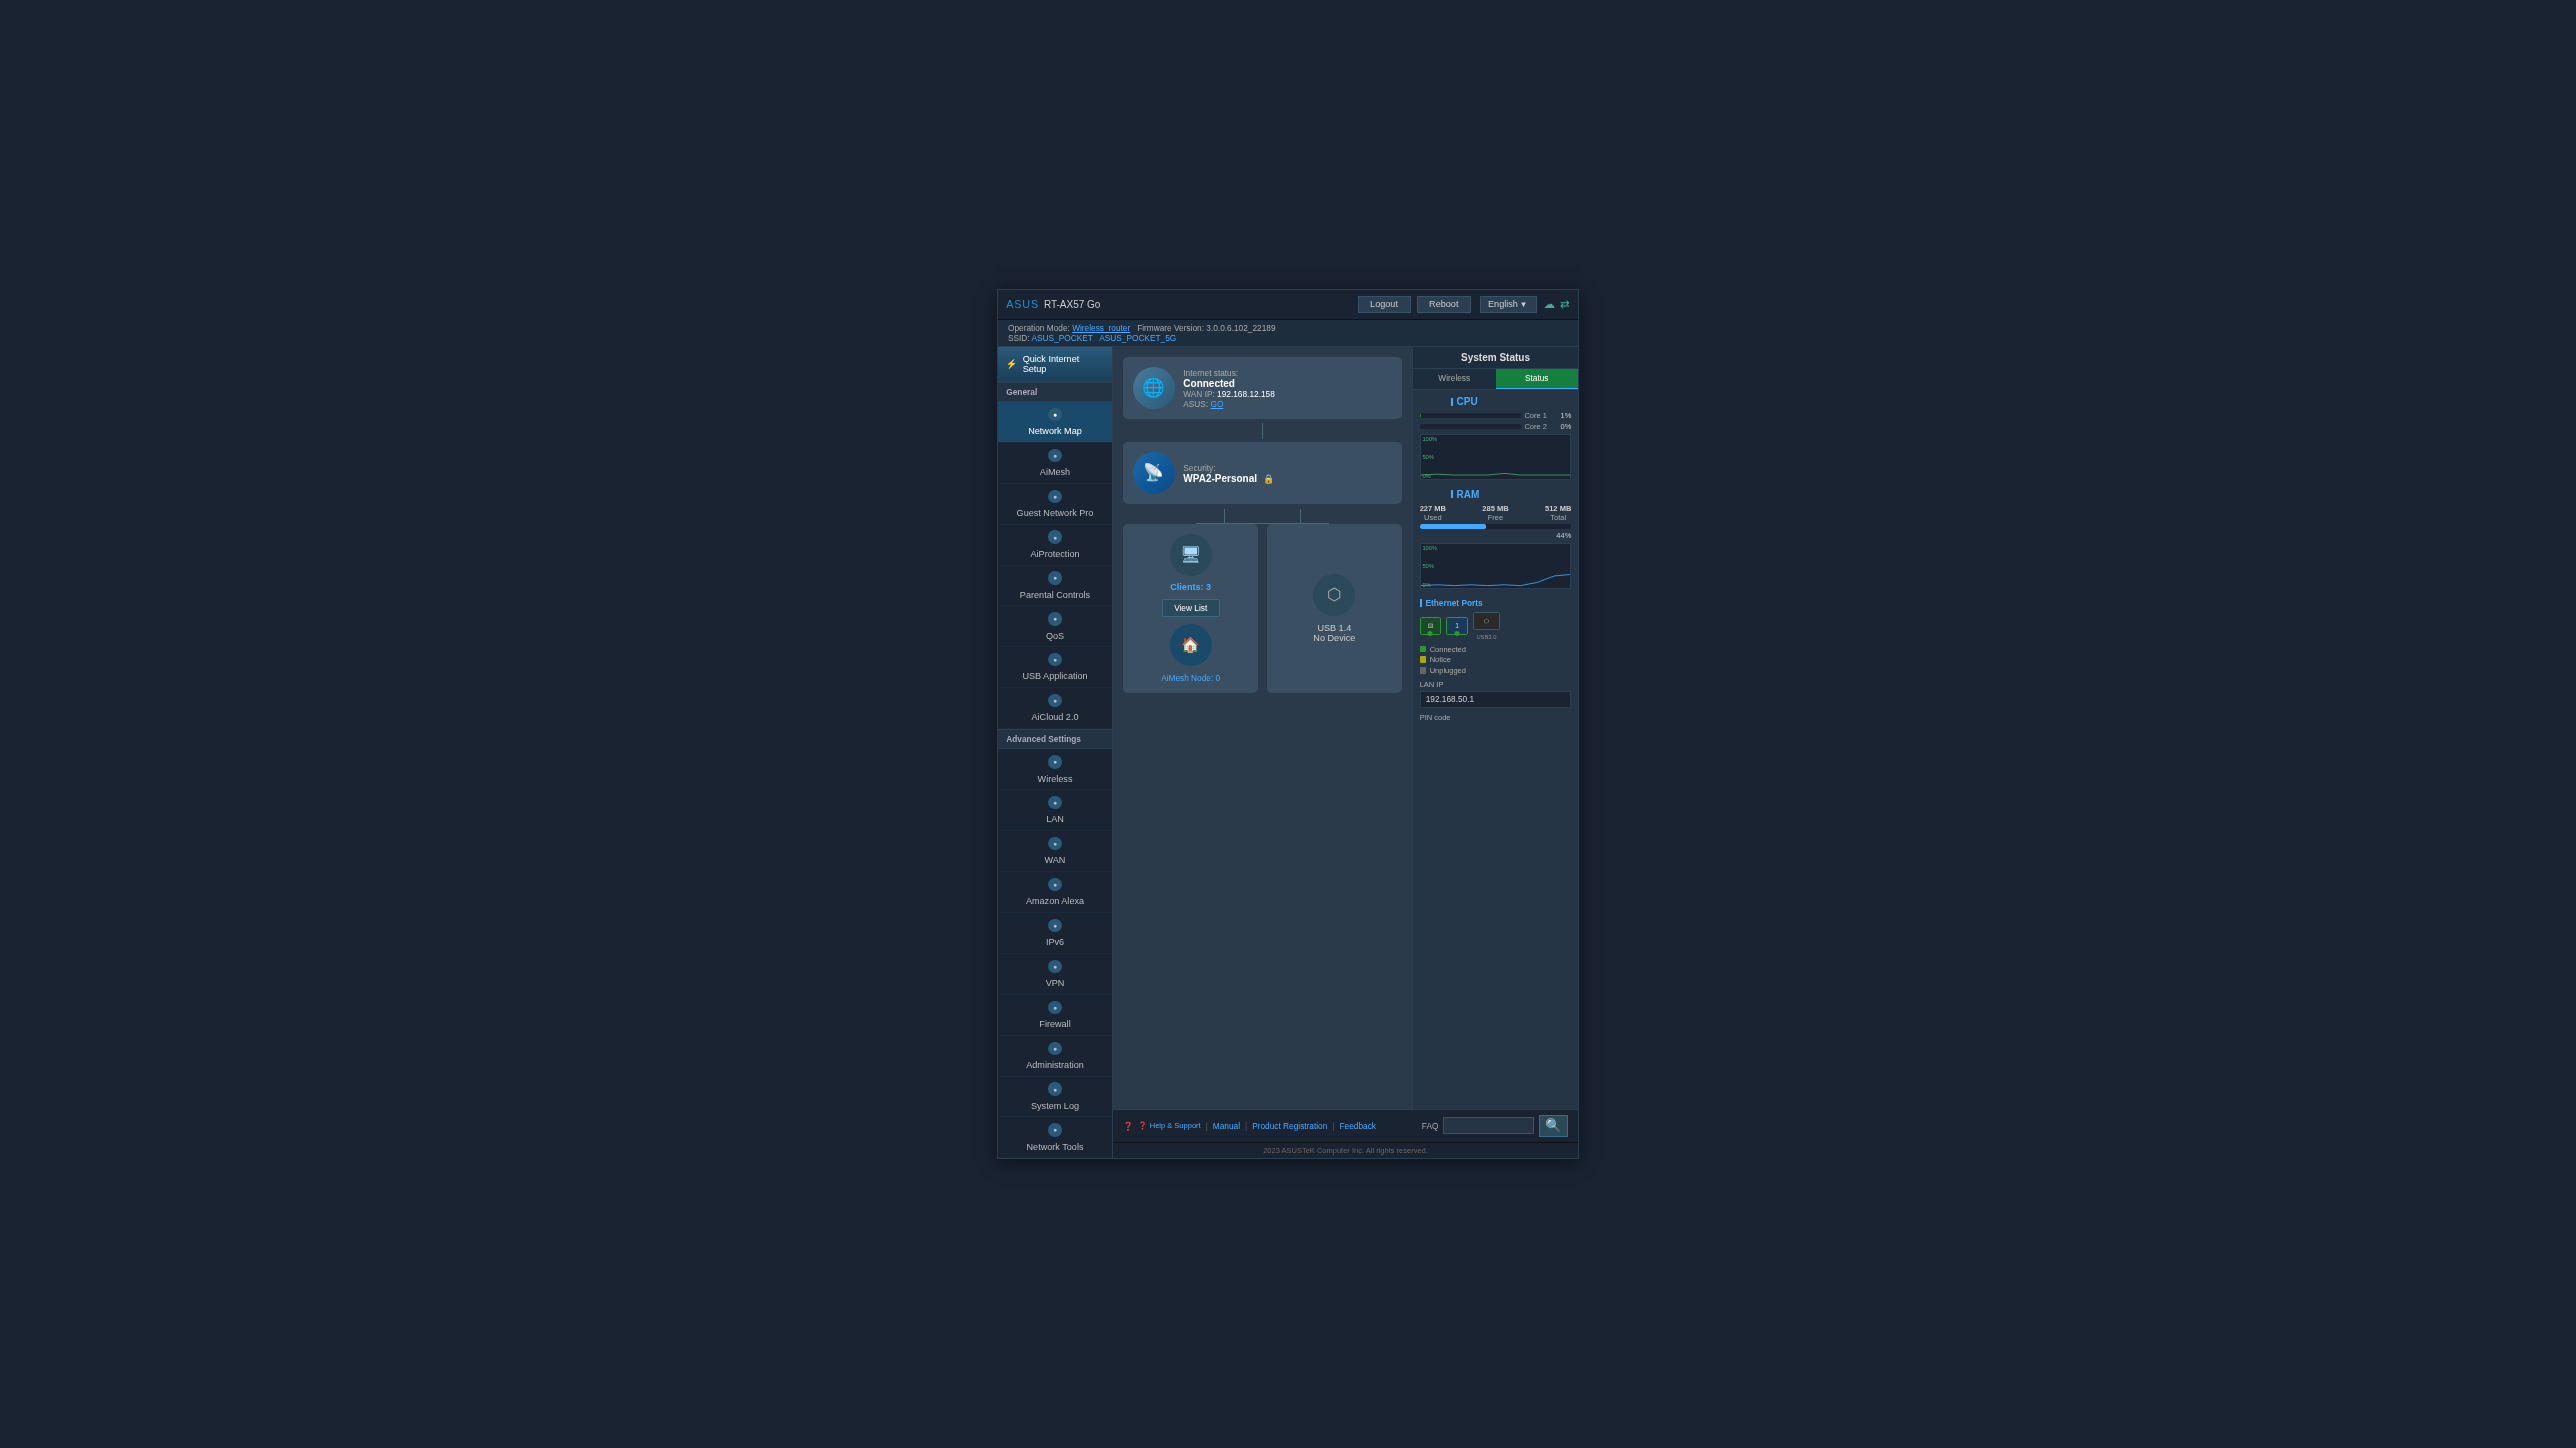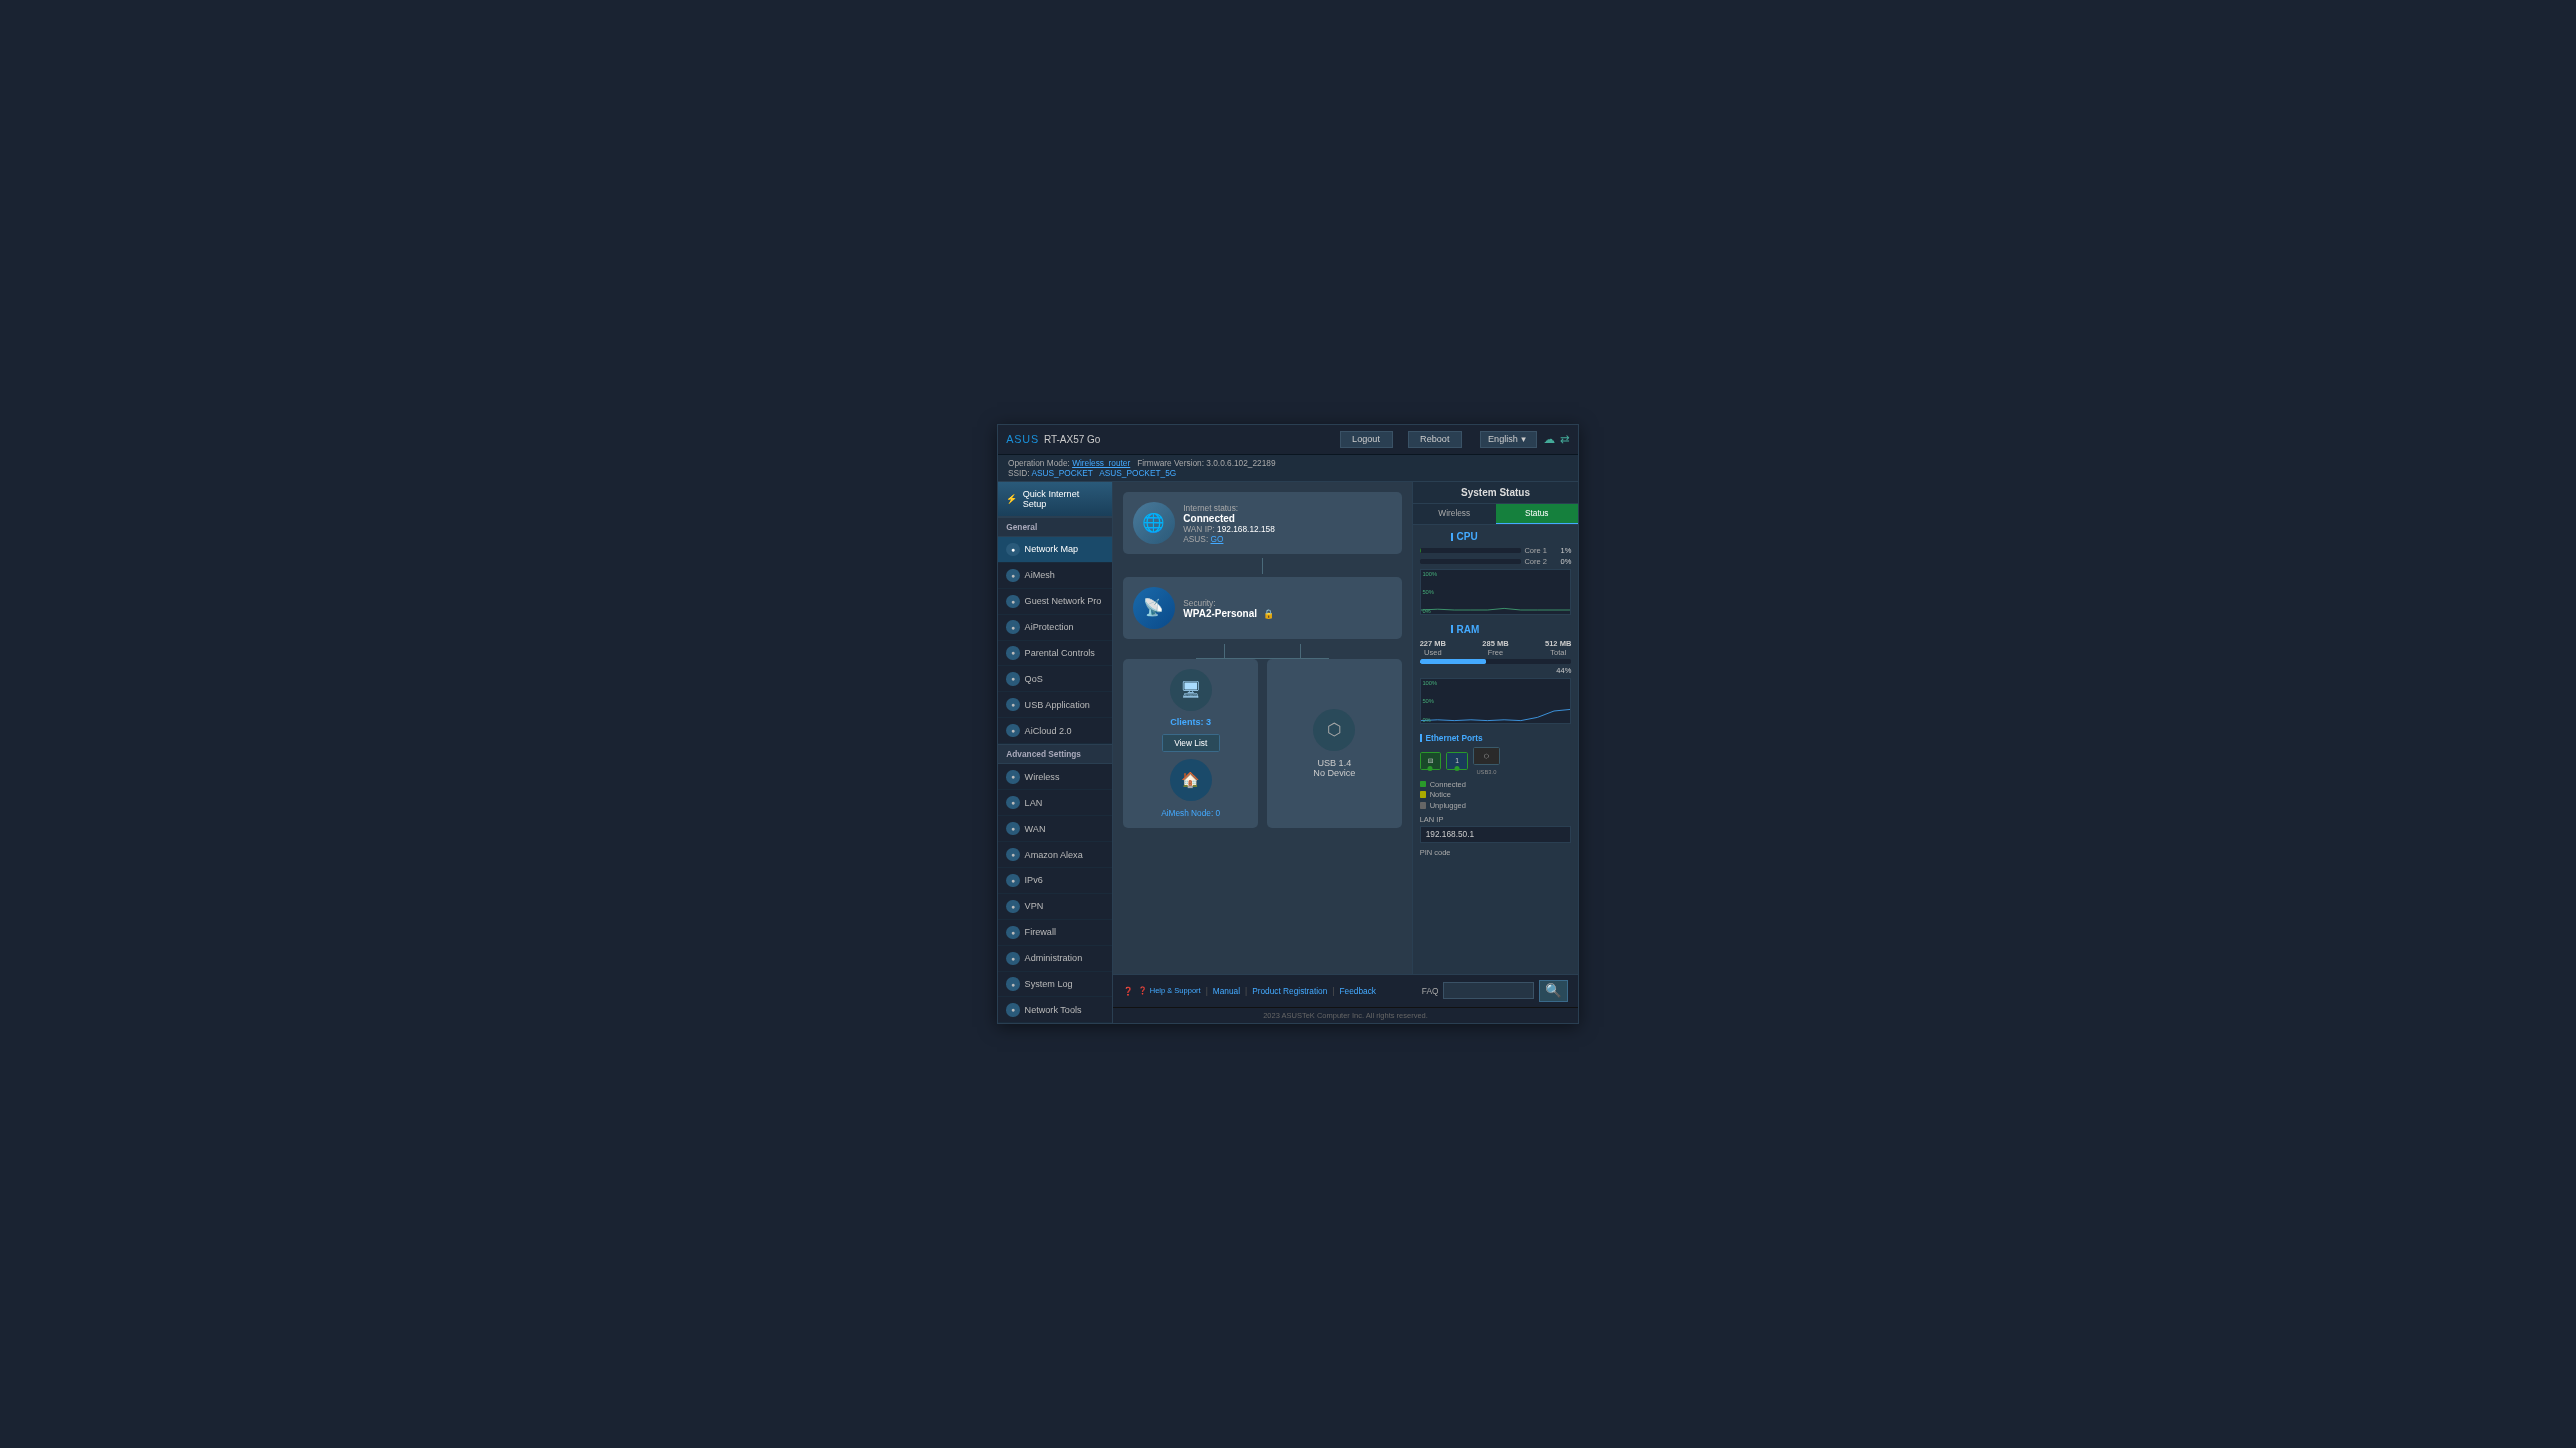--- a/index.html
+++ b/index.html
@@ -40,21 +40,21 @@
       font-size: 10px;
       flex: 1;
     }
     .header-btn {
       background: #2a3f52;
       border: 0.8px solid #3a5266;
       color: #ccc;
       padding: 2.5px 11.6px;
       cursor: pointer;
       font-size: 9.1px;
-      margin-right: 15px;
+      margin-right: 6px;
     }
     .lang-selector {
       background: #2a3f52;
       border: 0.8px solid #3a5266;
       color: #ccc;
       padding: 2.5px 6.7px;
       font-size: 9.1px;
       display: flex;
       align-items: center;
       cursor: pointer;
@@ -118,20 +118,21 @@
     }
     .nav-item {
       display: flex;
       align-items: center;
       padding: 5.8px 8.3px;
       cursor: pointer;
       font-size: 9.1px;
       color: #bbb;
       gap: 5px;
       border-bottom: 0.8px solid #1a2a3a;
+      flex-direction: column;
     }
     .nav-item.active { background: #1a4a6a; color: #fff; }
     .nav-icon {
       width: 13.3px;
       height: 13.3px;
       border-radius: 50%;
       background: #2a5a7a;
       display: flex;
       align-items: center;
       justify-content: center;

